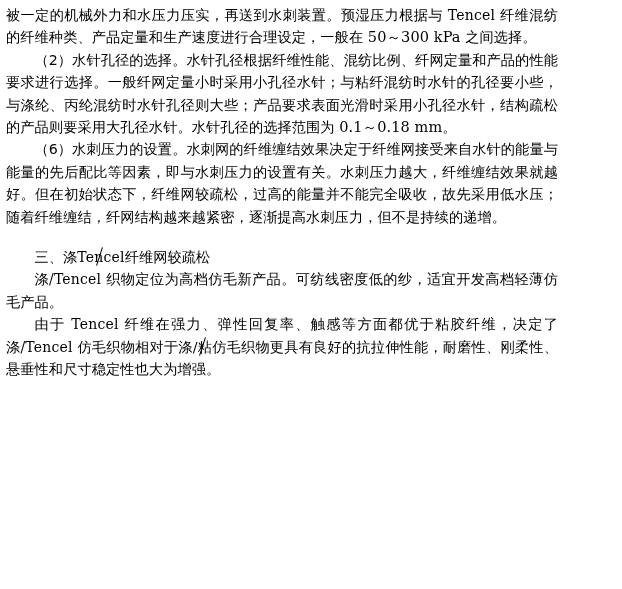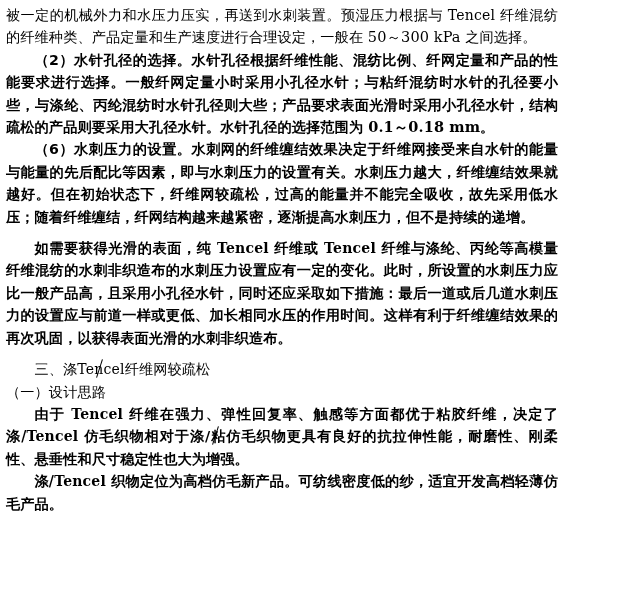--- a/index.html
+++ b/index.html
@@ -21,21 +21,21 @@
     padding: 4px 8px 0 6px;
   }
   p {
     margin: 0 0 0 0;
     font-size: 14.2px;
     line-height: 22.4px;
     text-align: justify;
     text-justify: inter-ideograph;
     letter-spacing: 0.1px;
   }
-  .indent2 { text-indent: 2em; font-weight: bold; }
+  .indent2 { text-indent: 2em; }
   .noindent { text-indent: 0; }
   .gap { height: 9px; }
   
   .lat {
     font-family: "DejaVu Serif", "Liberation Serif", serif;
     font-size: 14px;
     letter-spacing: 0.2px;
   }
   .num {
     font-family: "DejaVu Serif", "Liberation Serif", serif;
@@ -66,26 +66,24 @@
 <div class="page">
 
   <p class="noindent">被一定的机械外力和水压力压实，再送到水刺装置。预湿压力根据与 <span class="lat">Tencel</span> 纤维混纺的纤维种类、产品定量和生产速度进行合理设定，一般在 <span class="num">50～300 kPa</span> 之间选择。</p>
 
   <p class="indent2">（2）水针孔径的选择。水针孔径根据纤维性能、混纺比例、纤网定量和产品的性能要求进行选择。一般纤网定量小时采用小孔径水针；与粘纤混纺时水针的孔径要小些，与涤纶、丙纶混纺时水针孔径则大些；产品要求表面光滑时采用小孔径水针，结构疏松的产品则要采用大孔径水针。水针孔径的选择范围为 <span class="num">0.1～0.18 mm</span>。</p>
 
   <p class="indent2">（6）水刺压力的设置。水刺网的纤维缠结效果决定于纤维网接受来自水针的能量与能量的先后配比等因素，即与水刺压力的设置有关。水刺压力越大，纤维缠结效果就越好。但在初始状态下，纤维网较疏松，过高的能量并不能完全吸收，故先采用低水压；随着纤维缠结，纤网结构越来越紧密，逐渐提高水刺压力，但不是持续的递增。</p>
 
   <div class="gap"></div>
 
-  <p class="indent2">如需要获得光滑的表面，纯 <span class="lat">Tencel</span> 纤维或 <span class="lat">Tencel</span> 纤维与涤纶、丙纶等高模量纤维混纺的水刺非织造布的水刺压力设置应有一定的变化。此时，所设置的水刺压力应比一般产品高，且采用小孔径水针，同时还应采取如下措施：最后一道或后几道水刺压力的设置应与前道一样或更低、加长相同水压的作用时间。这样有利于纤维缠结效果的再次巩固，以获得表面光滑的水刺非织造布。</p>
 
   <div class="gap"></div>
 
 
   <p class="heading"><span>三、</span><span>涤</span><span class="lat strike-slash">Tencel</span><span>纤维网较疏松</span></p>
 
-  <p class="noindent">（一）设计思路</p>
+
+  <p class="indent2">涤<span class="lat">/Tencel</span> 织物定位为高档仿毛新产品。可纺线密度低的纱，适宜开发高档轻薄仿毛产品。</p>
 
   <p class="indent2">由于 <span class="lat">Tencel</span> 纤维在强力、弹性回复率、触感等方面都优于粘胶纤维，决定了涤<span class="lat">/Tencel</span> 仿毛织物相对于涤<span class="strike-slash">/粘</span>仿毛织物更具有良好的抗拉伸性能，耐磨性、刚柔性、悬垂性和尺寸稳定性也大为增强。</p>
-
-  <p class="indent2">涤<span class="lat">/Tencel</span> 织物定位为高档仿毛新产品。可纺线密度低的纱，适宜开发高档轻薄仿毛产品。</p>
 
 </div>
 
 </body></html>

